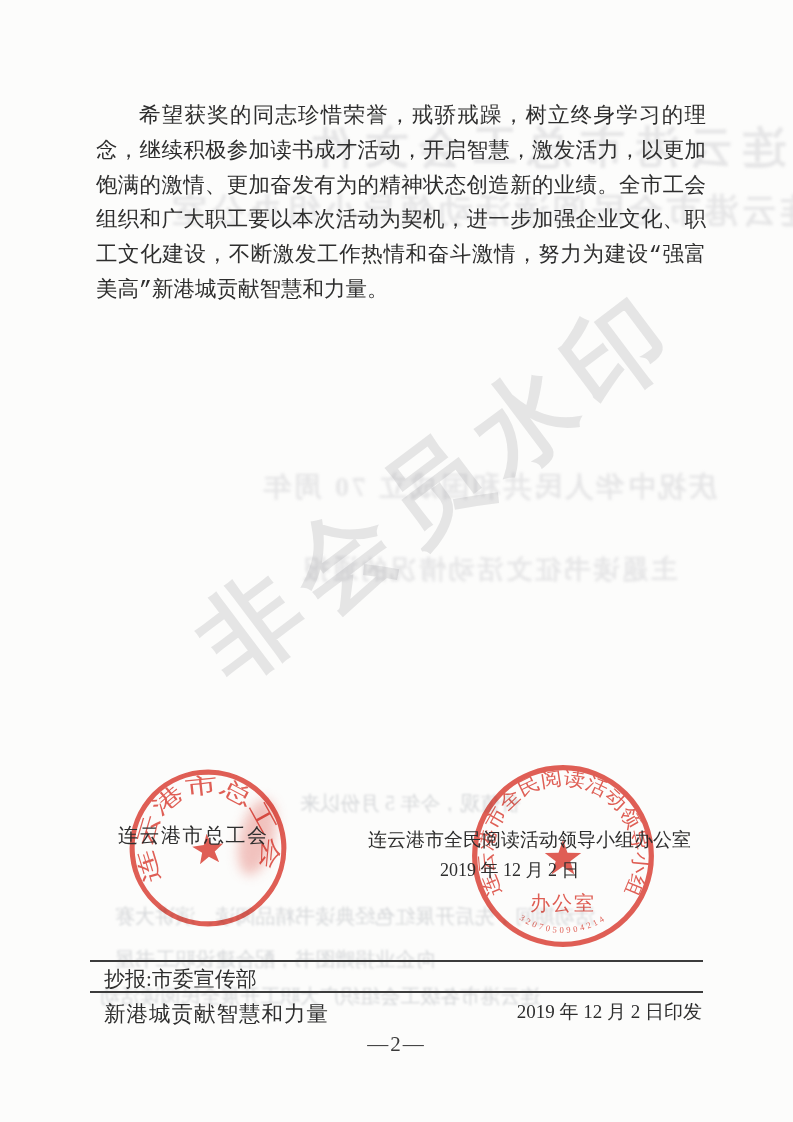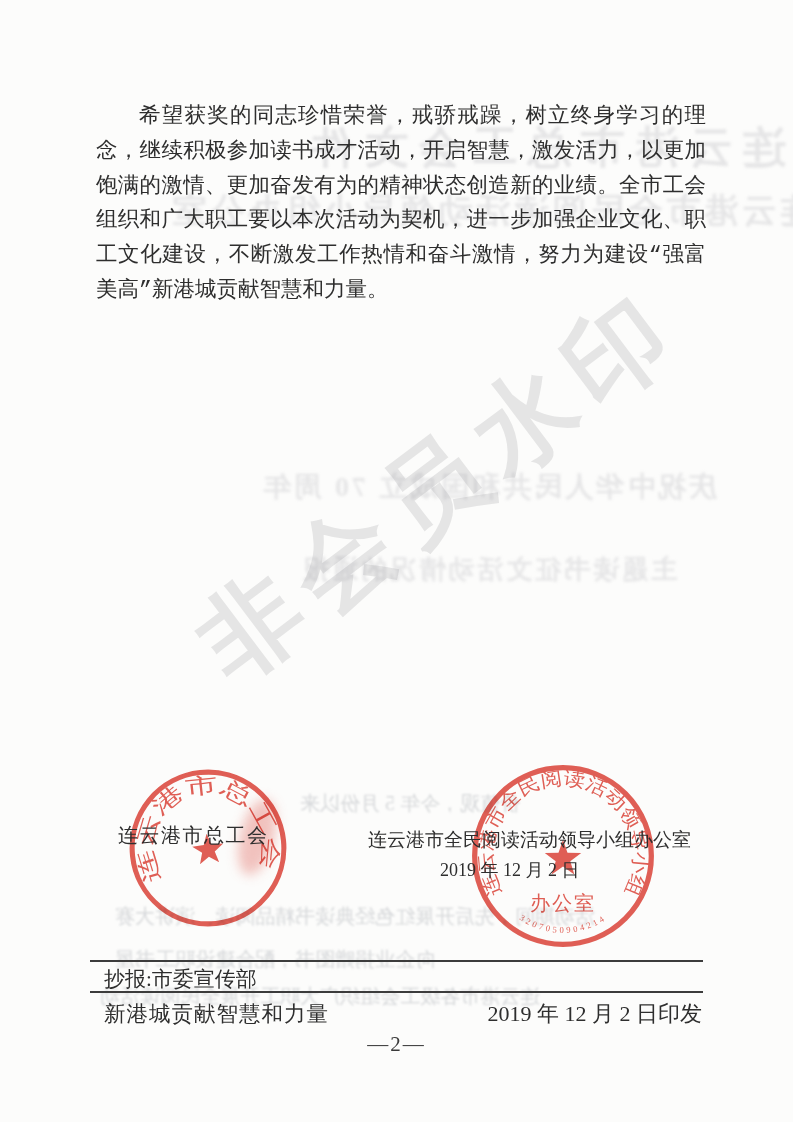--- a/index.html
+++ b/index.html
@@ -27,21 +27,21 @@
   
   .sig-left-org{position:absolute;left:118px;top:822px;z-index:4;font-size:20px;letter-spacing:1.5px;}
   .sig-right-org{position:absolute;left:368px;top:827px;z-index:4;font-size:19px;white-space:nowrap;}
   .sig-date{position:absolute;left:440px;top:858px;z-index:4;font-size:18px;text-align:right;}
   
   .rule{position:absolute;left:90px;width:613px;height:2px;background:#3c3c3c;z-index:2;}
   .rule-1{top:960px;}
   .rule-2{top:991px;}
   .footer-copy{position:absolute;left:104px;top:965px;z-index:2;font-size:21px;text-align:right;}
   .footer-issuer{position:absolute;left:104px;top:999px;z-index:2;font-size:21.5px;letter-spacing:1px;}
-  .footer-printdate{position:absolute;right:91px;top:999px;z-index:2;font-size:22px;}
+  .footer-printdate{position:absolute;right:91px;top:999px;z-index:2;font-size:19px;}
   .page-number{position:absolute;left:0;right:0;top:1032px;z-index:2;text-align:center;font-size:21px;letter-spacing:2px;color:#3a3a3a;}
   
   .seal{position:absolute;mix-blend-mode:multiply;opacity:.85;z-index:3;}
   .seal-left{left:126px;top:766px;transform:rotate(-6deg);}
   .seal-right{left:467px;top:760px;}
   .seal-smudge{
     position:absolute;left:240px;top:798px;width:34px;height:78px;z-index:3;
     background:rgba(217,62,50,.30);border-radius:50%;
     filter:blur(6px);transform:rotate(14deg);mix-blend-mode:multiply;
   }

